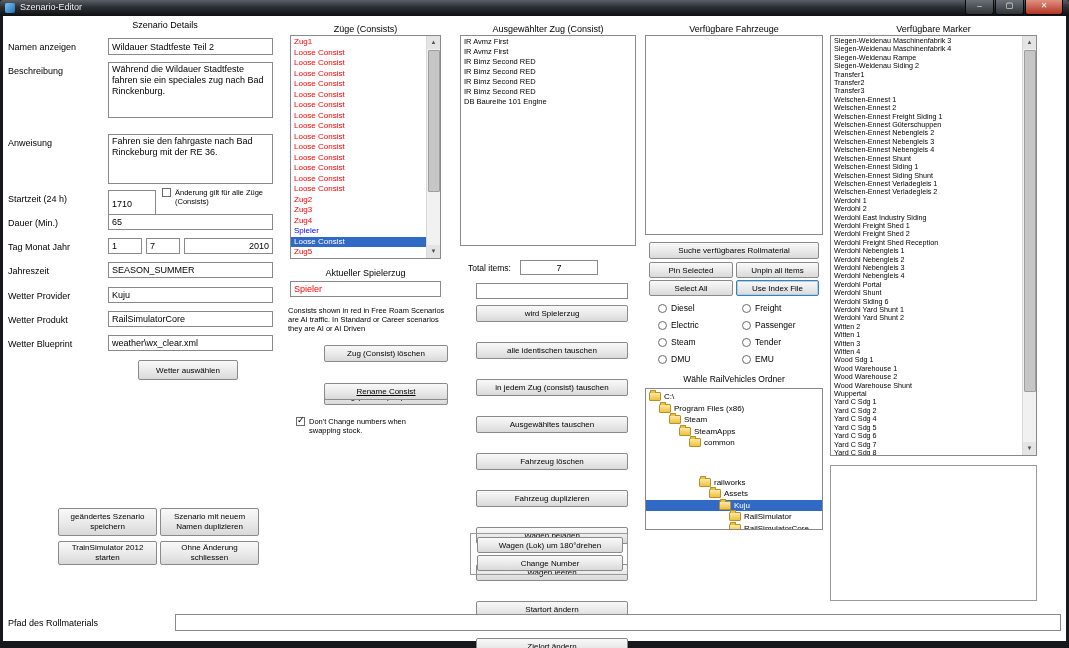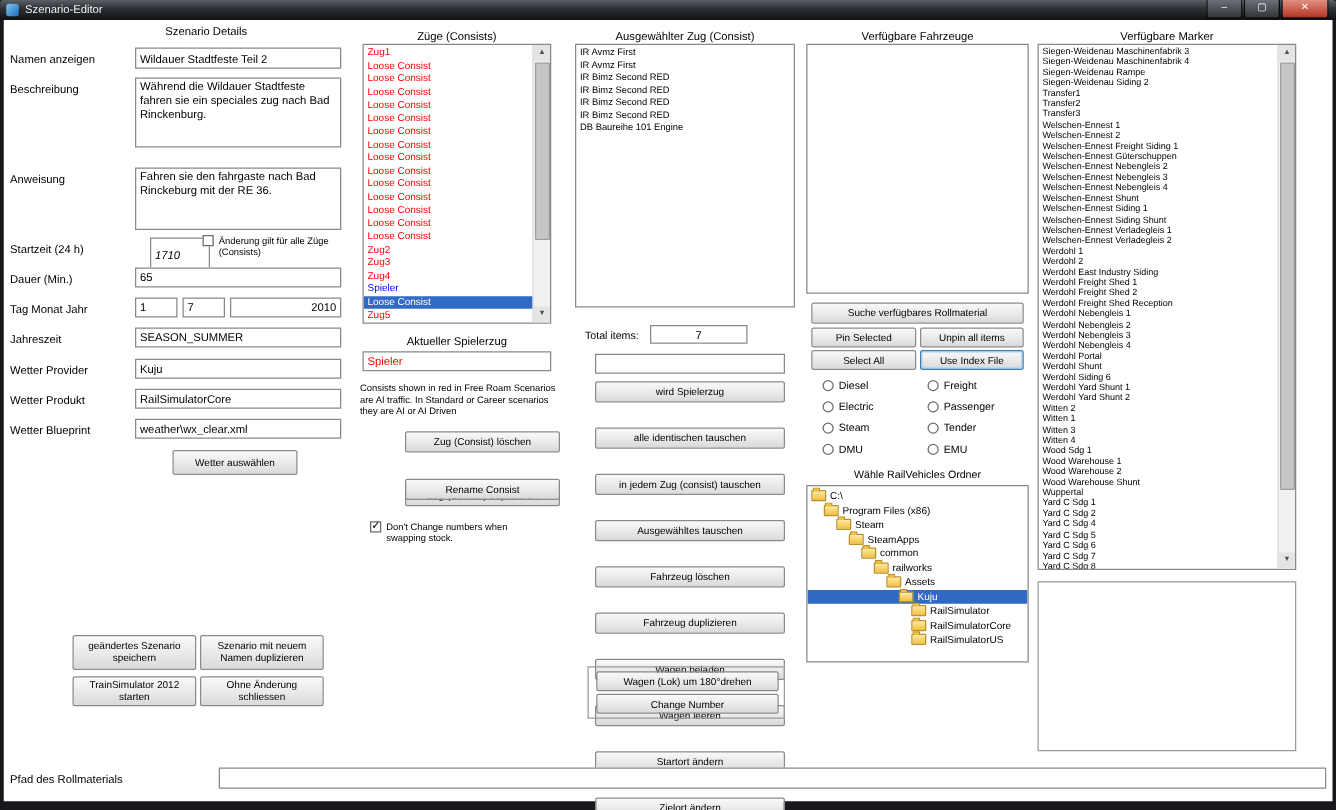--- a/index.html
+++ b/index.html
@@ -85,21 +85,21 @@
   <span class="lbl" style="left:8px;top:42px;">Namen anzeigen</span>
   <input class="field" style="left: 108px; top: 38px; width: 165px; height: 17px;" value="Wildauer Stadtfeste Teil 2">
 
   <span class="lbl" style="left:8px;top:66px;">Beschreibung</span>
   <textarea class="field" style="left: 108px; top: 62px; width: 165px; height: 56px;">Während die Wildauer Stadtfeste fahren sie ein speciales zug nach Bad Rinckenburg.</textarea>
 
   <span class="lbl" style="left:8px;top:138px;">Anweisung</span>
   <textarea class="field" style="left: 108px; top: 134px; width: 165px; height: 50px;">Fahren sie den fahrgaste nach Bad Rinckeburg mit der RE 36.</textarea>
 
   <span class="lbl" style="left:8px;top:194px;">Startzeit (24 h)</span>
-  <input class="field" style="left: 120px; top: 190px; width: 48px; height: 28px; font-style: italic;" value="1710">
+  <input class="field" style="left: 108px; top: 190px; width: 48px; height: 28px;" value="1710">
   <label class="chk" style="left:162px;top:188px;width:112px;">
     <span class="checkbox"></span>
     <span>Änderung gilt für alle Züge (Consists)</span>
   </label>
 
   <span class="lbl" style="left:8px;top:218px;">Dauer (Min.)</span>
   <input class="field" style="left: 108px; top: 214px; width: 165px; height: 16px;" value="65">
 
   <span class="lbl" style="left:8px;top:242px;">Tag Monat Jahr</span>
   <input class="field" style="left: 108px; top: 238px; width: 34px; height: 16px;" value="1">
@@ -180,21 +180,21 @@
     </div>
   </div>
 
   <div class="col-header" style="left:290px;top:268px;width:151px;">Aktueller Spielerzug</div>
   <input class="field" style="left: 290px; top: 281px; width: 151px; height: 16px; color: rgb(255, 0, 0);" value="Spieler">
 
   <div class="info-text" style="left:288px;top:306px;width:158px;">Consists shown in red in Free Roam Scenarios are AI traffic. In Standard or Career scenarios they are AI or AI Driven</div>
 
   <button class="btn" style="position:absolute;left:324px;top:345px;width:124px;height:17px;">Zug (Consist) löschen</button>
   <button class="btn" style="position:absolute;left:324px;top:364px;width:124px;height:17px;margin-top:24px;">Zug (Consist) duplizieren</button>
-  <button class="btn" style="position:absolute;left:324px;top:383px;width:124px;height:17px;">Rename Consist</button>
+  <button class="btn" style="position:absolute;left:324px;top:383px;width:124px;height:17px;text-decoration:underline;">Rename Consist</button>
 
   <label class="chk" style="left:296px;top:417px;width:132px;">
     <span class="checkbox checked"></span>
     <span>Don't Change numbers when swapping stock.</span>
   </label>
 
   <div class="col-header" style="left:460px;top:24px;width:176px;">Ausgewählter Zug (Consist)</div>
 
   <div class="listbox" style="left:460px;top:35px;width:176px;height:211px;">
     <div class="list-inner" style="right:0;">
@@ -326,21 +326,21 @@
       <div class="tree-item" style="padding-left: 33px;">
         <span class="folder-icon"></span>
         <span class="tree-label">SteamApps</span>
       </div>
 
       <div class="tree-item" style="padding-left: 43px;">
         <span class="folder-icon"></span>
         <span class="tree-label">common</span>
       </div>
 
-      <div class="tree-item" style="padding-left: 53px;">
+      <div class="tree-item" style="padding-left: 53px; margin-top: 28px;">
         <span class="folder-icon"></span>
         <span class="tree-label">railworks</span>
       </div>
 
       <div class="tree-item" style="padding-left: 63px;">
         <span class="folder-icon"></span>
         <span class="tree-label">Assets</span>
       </div>
 
       <div class="tree-item selected" style="padding-left: 73px;">

